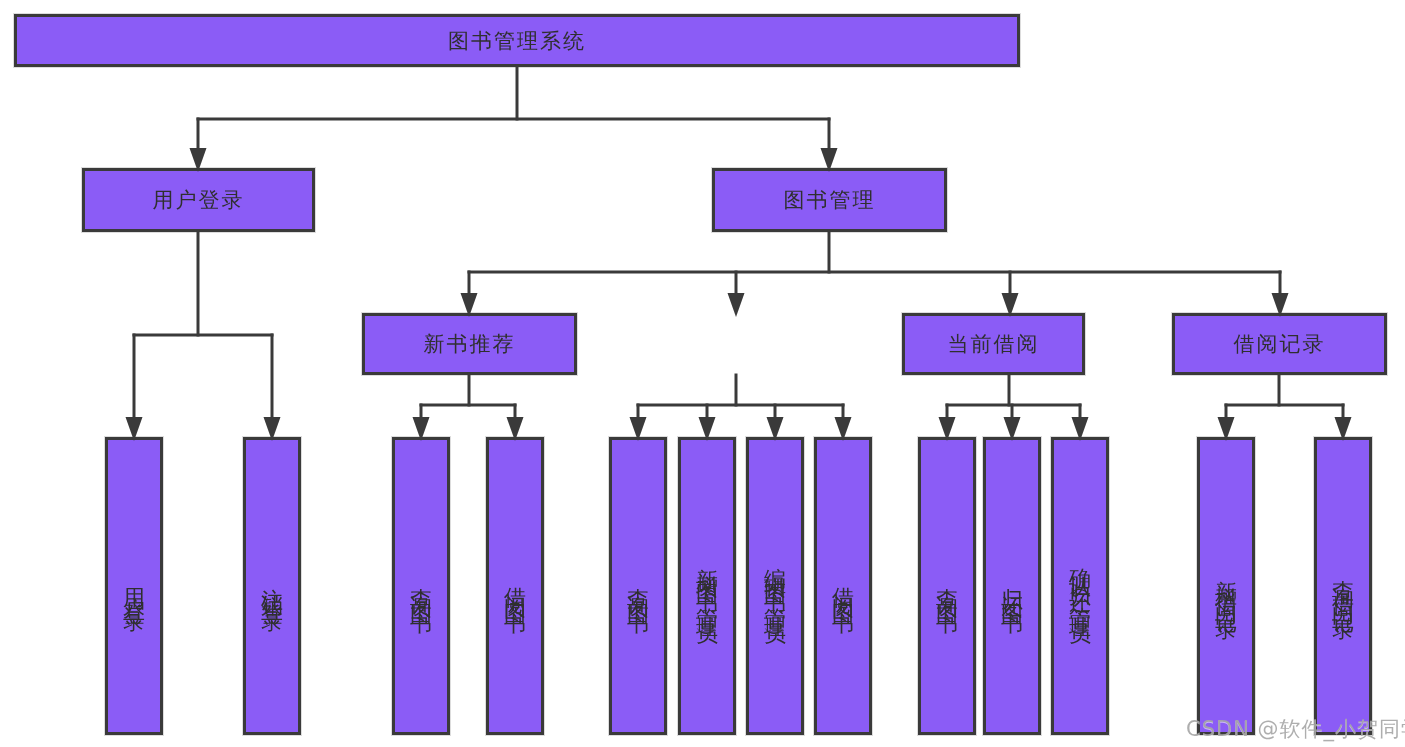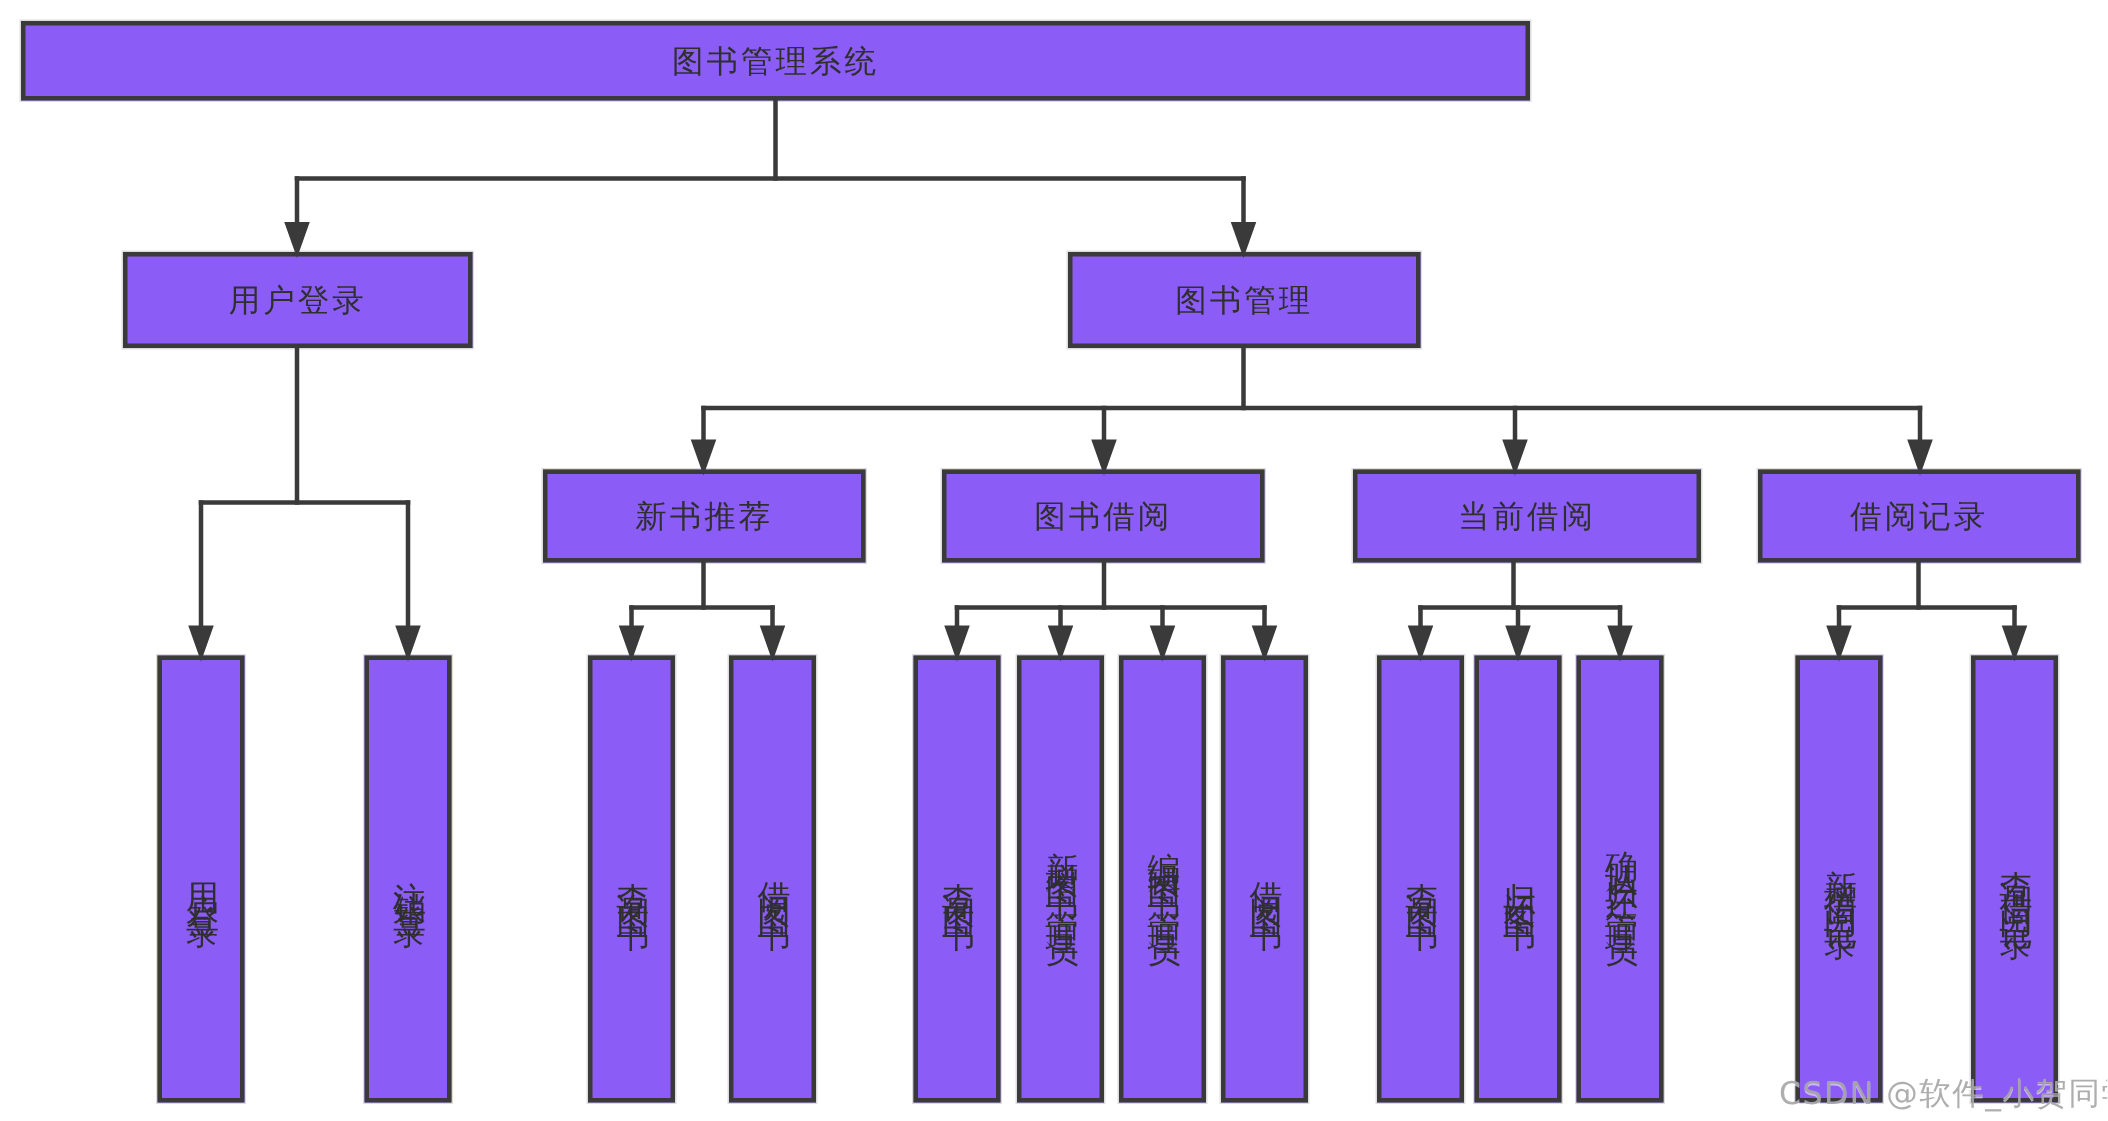--- a/index.html
+++ b/index.html
@@ -115,24 +115,21 @@
     </div>
     <div class="node h" style="left: 82px; top: 168px; width: 233px; height: 64px; border-color: rgb(58, 58, 58);">
       <span class="lbl" style="color: rgb(47, 47, 47);">用户登录</span>
     </div>
     <div class="node h" style="left: 712px; top: 168px; width: 235px; height: 64px; border-color: rgb(58, 58, 58);">
       <span class="lbl" style="color: rgb(47, 47, 47);">图书管理</span>
     </div>
     <div class="node h" style="left: 362px; top: 313px; width: 215px; height: 62px; border-color: rgb(58, 58, 58); text-align: center;">
       <span class="lbl" style="color: rgb(47, 47, 47);">新书推荐</span>
     </div>
-    <div class="node h" style="left: 628px; top: 313px; width: 215px; height: 62px; border-color: rgb(58, 58, 58);">
-      <span class="lbl" style="color: rgb(47, 47, 47);">图书借阅</span>
-    </div>
-    <div class="node h" style="left: 902px; top: 313px; width: 232px; height: 62px; border-color: rgb(58, 58, 58);">
+    <div class="node h" style="left: 902px; top: 313px; width: 183px; height: 62px; border-color: rgb(58, 58, 58);">
       <span class="lbl" style="color: rgb(47, 47, 47);">当前借阅</span>
     </div>
     <div class="node h" style="left: 1172px; top: 313px; width: 215px; height: 62px; border-color: rgb(58, 58, 58);">
       <span class="lbl" style="color: rgb(47, 47, 47);">借阅记录</span>
     </div>
     <div class="node v" style="left: 105px; top: 437px; width: 58px; height: 298px; border-color: rgb(58, 58, 58);">
       <span class="lbl" style="color: rgb(47, 47, 47);">用户登录</span>
     </div>
     <div class="node v" style="left: 243px; top: 437px; width: 58px; height: 298px; border-color: rgb(58, 58, 58);">
       <span class="lbl" style="color: rgb(47, 47, 47);">注销登录</span>

